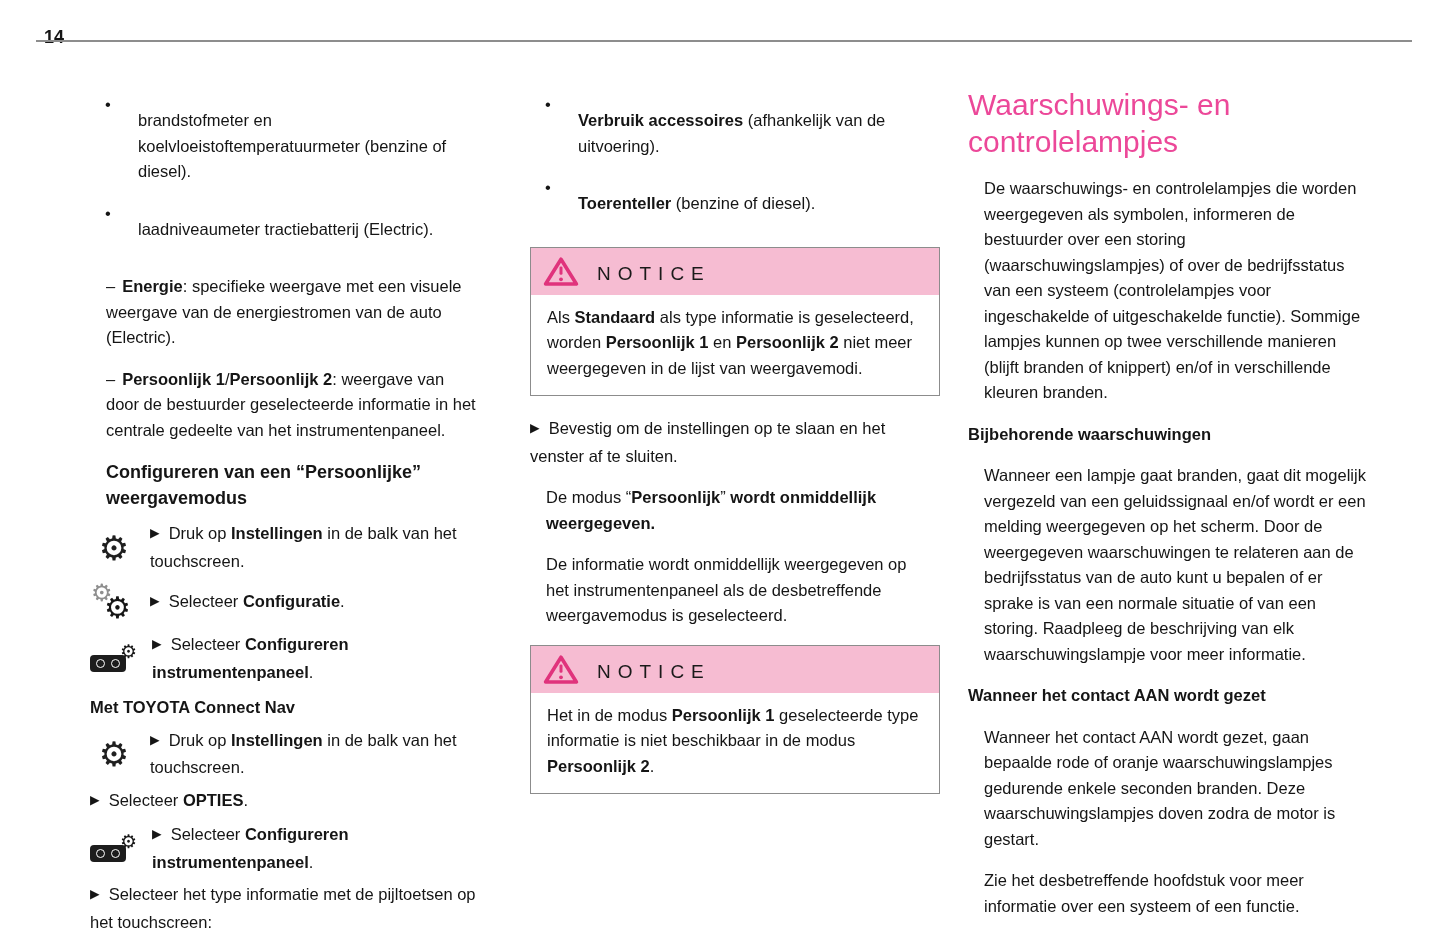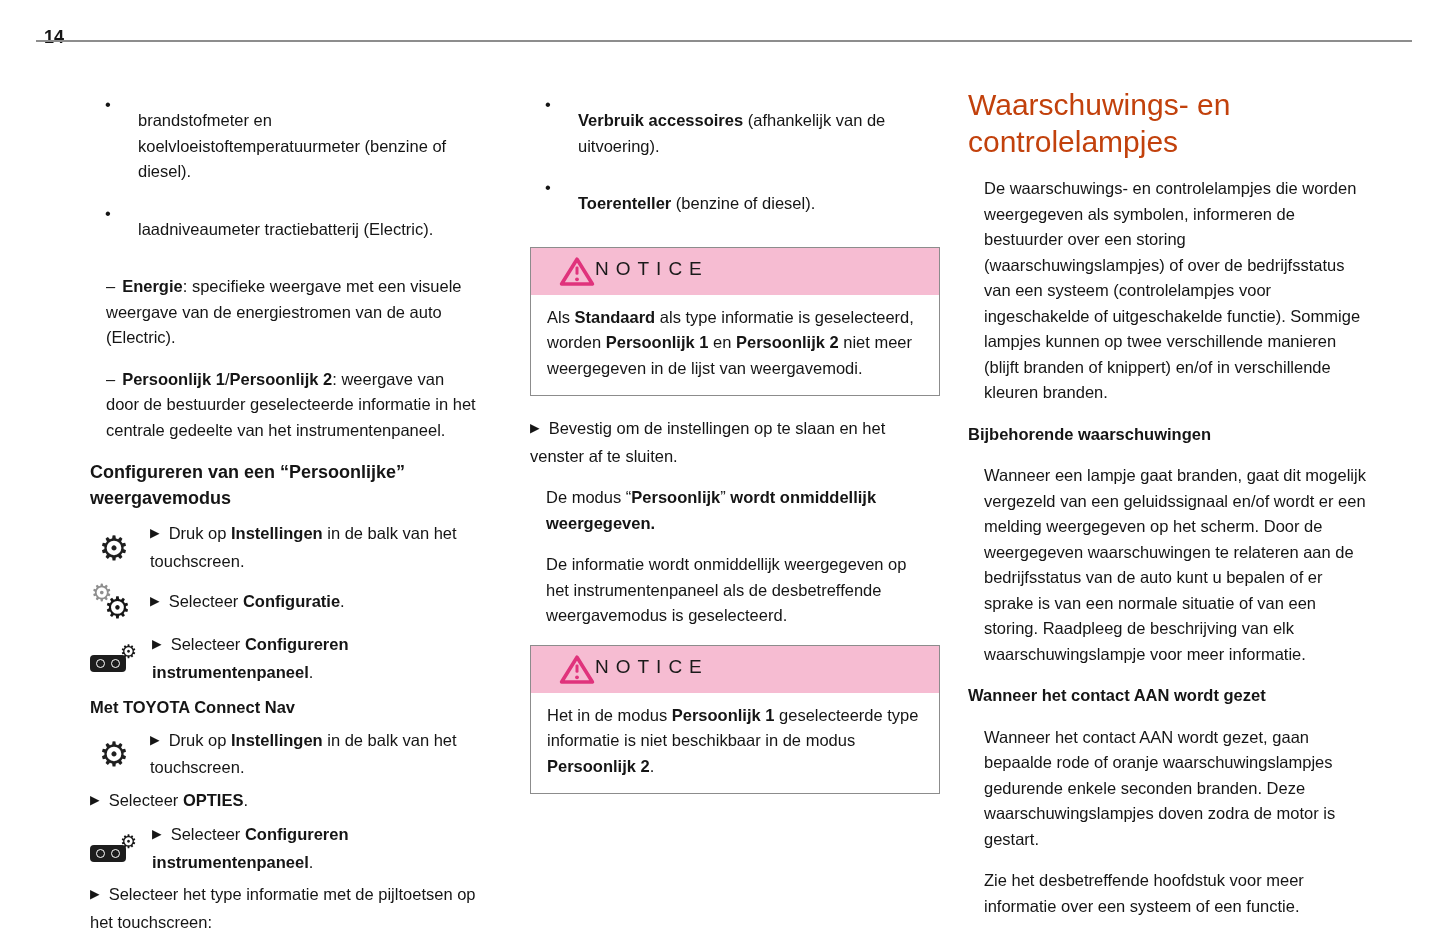--- a/index.html
+++ b/index.html
@@ -13,29 +13,29 @@
   .col{position:absolute;font-size:16.5px;line-height:25.5px}
   #col-left{left:90px;top:92px;width:404px}
   #col-mid{left:530px;top:92px;width:410px}
   #col-right{left:968px;top:86px;width:416px}
   p{margin:16px}
   b{font-weight:bold}
   .bullet-item{display:flex;padding-left:15px}
   .bullet-item .bullet-marker{flex:0 0 17px}
   .dash-marker{margin-right:7px}
   .h1{font-size:30px;line-height:37px;font-weight:400;margin:0 0 16px 0}
-  .h2{font-size:18px;line-height:26px;font-weight:bold;margin:14px 0 8px 0}
+  .h2{font-size:18px;line-height:26px;font-weight:bold;margin:14px 0 8px 16px}
   .h3{font-size:16.5px;line-height:25.5px;font-weight:bold;margin:8px 0 4px 0}
   .step{margin:2px 0}
   .arrow{font-size:12.5px;margin-right:9px;position:relative;top:-2px}
   .step-row{display:flex;align-items:center;gap:12px;margin:5px 0}
   .step-row .icon-cell{flex:0 0 48px;display:flex;justify-content:center;align-items:center}
   .step-row p{flex:1}
   .notice{border:1px solid #8c8c8c;margin:14px 0 20px 0;background:#fff}
-  .notice-head{display:flex;align-items:flex-start;padding:8px 28px}
+  .notice-head{display:flex;align-items:flex-end;gap:18px;padding:8px 12px}
   .notice-tri{display:flex;align-items:center}
   .notice-label{font-size:19px;letter-spacing:7px;color:#1a1a1a}
   .notice-body{padding:10px 16px 14px 16px}
   .gear-glyph{font-size:34px;line-height:1;color:#1f1f1f}
   .gears-wrap{position:relative;width:46px;height:44px;display:block}
   .gears-wrap .g1{position:absolute;left:0;top:0;font-size:24px;line-height:1;color:#8f8f8f}
   .gears-wrap .g2{position:absolute;left:13px;top:12px;font-size:30px;line-height:1;color:#161616}
   .cluster-wrap{position:relative;width:50px;height:30px;display:block}
   .cluster-rect{position:absolute;left:0;top:11px;width:36px;height:17px;background:#1d1d1d;border-radius:4px;
     display:flex;align-items:center;justify-content:space-evenly}
@@ -154,20 +154,20 @@
             <rect x="16.5" y="10.5" width="3" height="8.2" rx="1.3" fill="#e0337c"></rect>
             <circle cx="18" cy="23.3" r="1.9" fill="#e0337c"></circle>
           </svg>
         </span>
         <span class="notice-label">NOTICE</span>
       </div>
       <div class="notice-body">Het in de modus <b>Persoonlijk 1</b> geselecteerde type informatie is niet beschikbaar in de modus <b>Persoonlijk 2</b>.</div>
     </div>
   </div>
 <div class="col" id="col-right">
-    <div class="h1" style="color: #c2410c;">Waarschuwings- en controlelampjes</div>
+    <div class="h1" style="color: #ec4899;">Waarschuwings- en controlelampjes</div>
     <p class="para">De waarschuwings- en controlelampjes die worden weergegeven als symbolen, informeren de bestuurder over een storing (waarschuwingslampjes) of over de bedrijfsstatus van een systeem (controlelampjes voor ingeschakelde of uitgeschakelde functie). Sommige lampjes kunnen op twee verschillende manieren (blijft branden of knippert) en/of in verschillende kleuren branden.</p>
     <div class="h3">Bijbehorende waarschuwingen</div>
     <p class="para">Wanneer een lampje gaat branden, gaat dit mogelijk vergezeld van een geluidssignaal en/of wordt er een melding weergegeven op het scherm. Door de weergegeven waarschuwingen te relateren aan de bedrijfsstatus van de auto kunt u bepalen of er sprake is van een normale situatie of van een storing. Raadpleeg de beschrijving van elk waarschuwingslampje voor meer informatie.</p>
     <div class="h3">Wanneer het contact AAN wordt gezet</div>
     <p class="para">Wanneer het contact AAN wordt gezet, gaan bepaalde rode of oranje waarschuwingslampjes gedurende enkele seconden branden. Deze waarschuwingslampjes doven zodra de motor is gestart.</p>
     <p class="para">Zie het desbetreffende hoofdstuk voor meer informatie over een systeem of een functie.</p>
   </div>
 
 </body></html>

